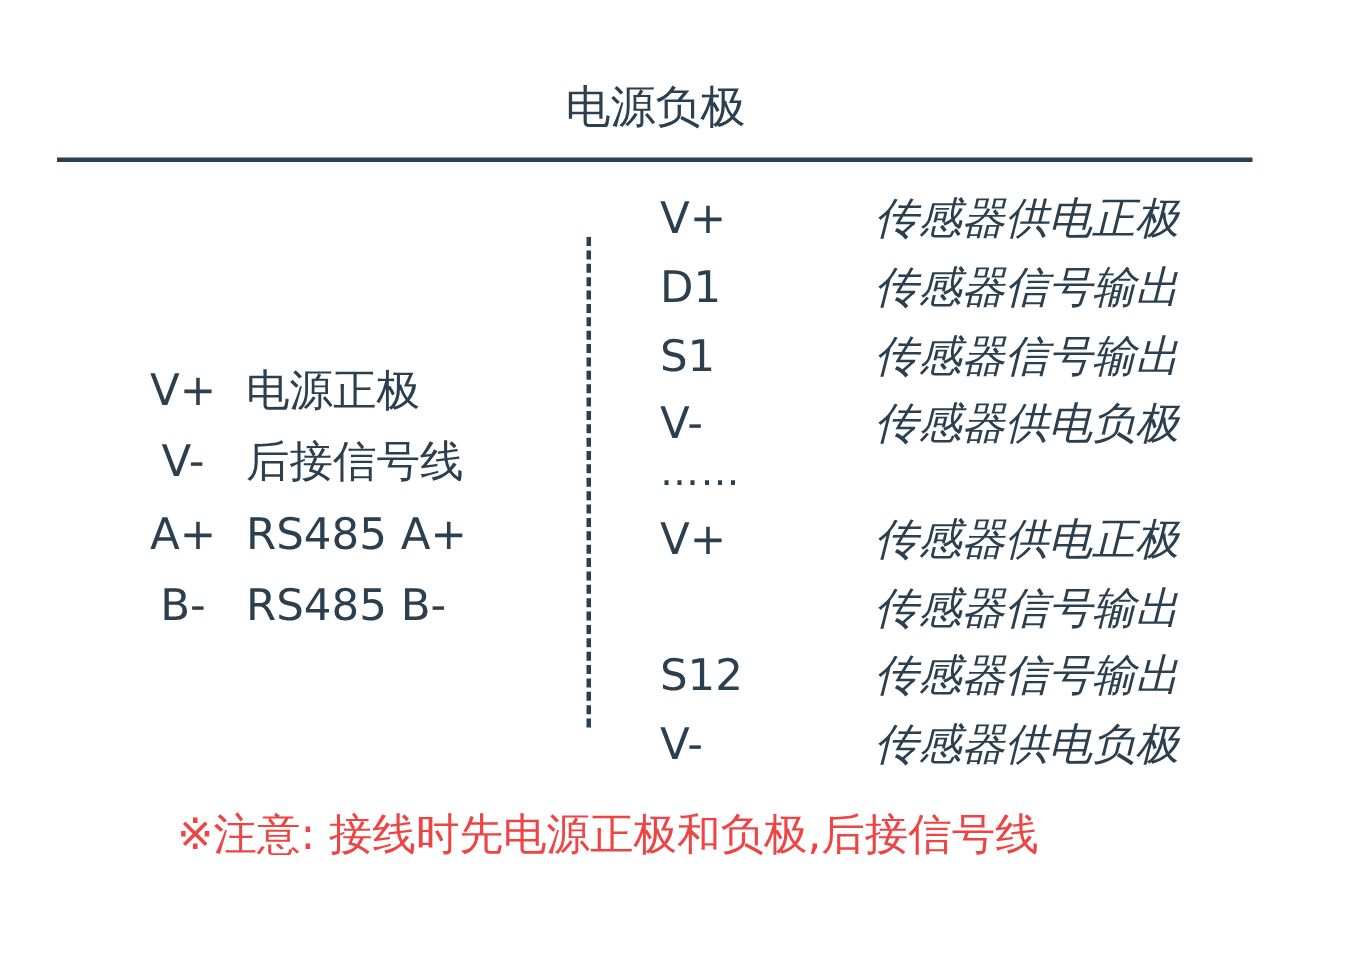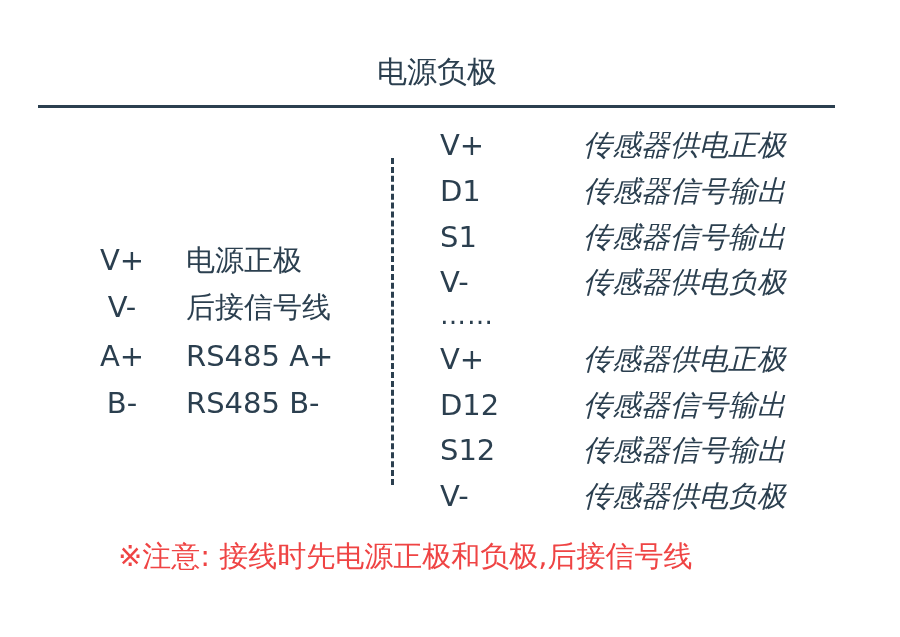--- a/index.html
+++ b/index.html
@@ -5,21 +5,21 @@
   html, body { margin: 0; padding: 0; background: #ffffff; }
   body { width: 900px; height: 637px; position: relative; overflow: hidden;
          font-family: "DejaVu Sans", "Liberation Sans", sans-serif; color: #2b3f4f; }
   .title { position: absolute; left: 0; width: 874px; top: 52px; text-align: center;
            font-size: 30px; line-height: 40px; color: #2b3f4f; }
   .rule { position: absolute; left: 38px; top: 105px; width: 797px; height: 3px; background: #2b3f4f; }
   .dash { position: absolute; left: 391px; top: 158px; width: 0; height: 327px;
           border-left: 3px dashed #2b3f4f; }
   .left-row { position: absolute; font-size: 29px; line-height: 40px; white-space: nowrap; }
   .left-row .pin { position: absolute; left: 0; width: 60px; text-align: center; }
-  .left-row .desc { position: absolute; left: 94px; text-align: center; }
+  .left-row .desc { position: absolute; left: 72px; text-align: center; }
   .right-row { position: absolute; left: 440px; font-size: 29px; line-height: 40px; white-space: nowrap; width: 400px; height: 40px; }
   .right-row .pin { position: absolute; left: 0; }
   .right-row .desc { position: absolute; left: 143px; font-style: italic; }
   .dots { position: absolute; left: 440px; top: 300px; font-size: 26px; letter-spacing: 1px; line-height: 30px; }
   .note { position: absolute; left: 118px; top: 536px; font-size: 29px; line-height: 40px;
           color: #ef4444; white-space: nowrap; }
 </style>
 </head>
 <body>
 
@@ -61,21 +61,20 @@
   <span class="desc">传感器供电负极</span>
 </div>
 
 <div class="dots">……</div>
 
 <div class="right-row" style="top:339px;">
   <span class="pin">V+</span>
   <span class="desc">传感器供电正极</span>
 </div>
 <div class="right-row" style="top:385px;">
-  <span class="pin">D12</span>
   <span class="desc">传感器信号输出</span>
 </div>
 <div class="right-row" style="top:430px;">
   <span class="pin">S12</span>
   <span class="desc">传感器信号输出</span>
 </div>
 <div class="right-row" style="top:476px;">
   <span class="pin">V-</span>
   <span class="desc">传感器供电负极</span>
 </div>

